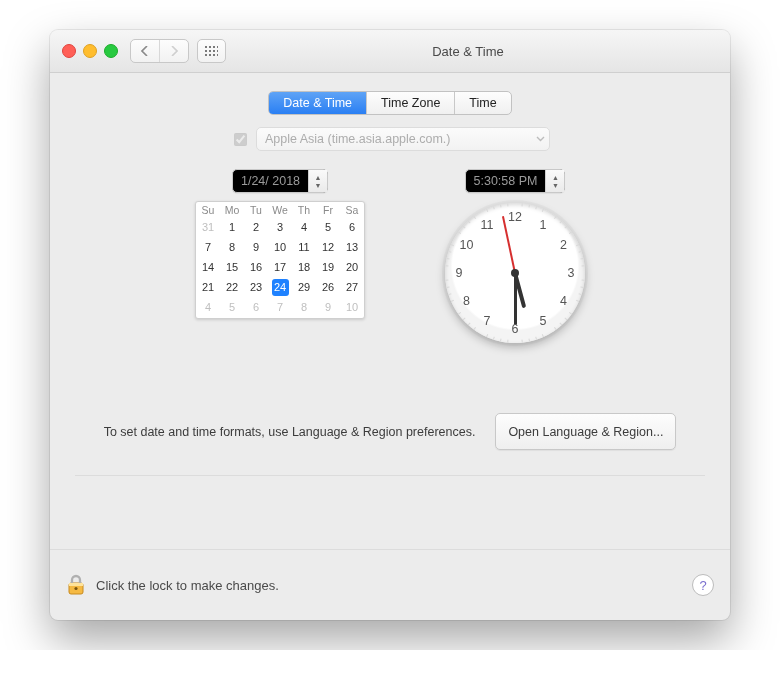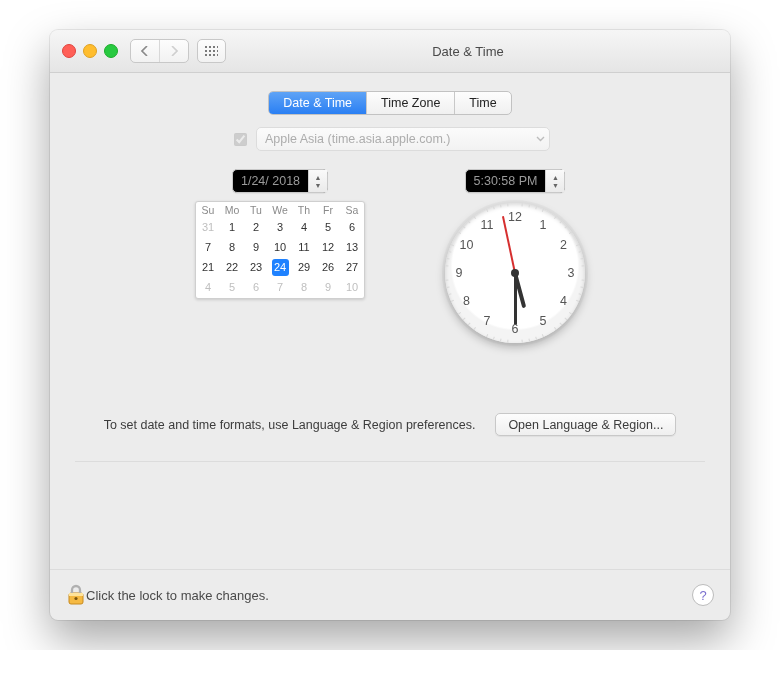--- a/index.html
+++ b/index.html
@@ -107,28 +107,28 @@
   .hand.h{width:4px;height:36px;margin-left:-2px;margin-top:-36px;background:#333;border-radius:3px;}
   .hand.m{width:3px;height:52px;margin-left:-1.5px;margin-top:-52px;background:#333;border-radius:3px;}
   .hand.s{width:1.5px;height:58px;margin-left:-0.75px;margin-top:-58px;background:#d62f2f;}
   .clock .cap{position:absolute;left:50%;top:50%;width:8px;height:8px;margin:-4px;
     background:#333;border-radius:50%;}
   .clock .tick{position:absolute;left:50%;top:50%;width:2px;height:6px;background:#b8b8b8;transform-origin:50% 70px;}
 
   
   .hint{margin:70px 0 0;display:flex;justify-content:center;align-items:center;gap:20px;color:#3c3c3c;font-size:12.5px;padding-bottom:25px;border-bottom:1px solid #dcdcdc;text-align:center;}
   .btn{
-    height:21px;padding:0 12px;border:1px solid #c8c8c8;border-radius:5px;
+    height:21px;padding:7px 12px;border:1px solid #c8c8c8;border-radius:5px;
     background:linear-gradient(#fdfdfd,#efefef);font-size:12.5px;display:flex;align-items:center;
     box-shadow:0 1px 1px rgba(0,0,0,.06);
   }
 
   
   .footer{margin-top:auto;height:48px;border-top:1px solid #dcdcdc;
-    display:flex;align-items:center;padding:1px 16px;color:#4a4a4a;}
+    display:flex;align-items:center;padding:11px 16px;gap:10px;color:#4a4a4a;}
   .help{margin-left:auto;width:20px;height:20px;border-radius:50%;
     border:1px solid #bcbcbc;color:#7a6fcf;display:flex;align-items:center;justify-content:center;font-size:13px;background:#fff;}
   .lock svg{display:block;}
 </style>
 </head>
 <body>
 
 <div class="window">
 
   <div class="titlebar">
@@ -226,20 +226,29 @@
                   <td><span>6</span></td>
                 </tr>
                 <tr>
                   <td><span>7</span></td>
                   <td><span>8</span></td>
                   <td><span>9</span></td>
                   <td><span>10</span></td>
                   <td><span>11</span></td>
                   <td><span>12</span></td>
                   <td><span>13</span></td>
+                </tr>
+                <tr>
+                  <td><span>14</span></td>
+                  <td><span>15</span></td>
+                  <td><span>16</span></td>
+                  <td><span>17</span></td>
+                  <td><span>18</span></td>
+                  <td><span>19</span></td>
+                  <td><span>20</span></td>
                 </tr>
                 <tr>
                   <td><span>21</span></td>
                   <td><span>22</span></td>
                   <td><span>23</span></td>
                   <td class="sel"><span>24</span></td>
                   <td><span>29</span></td>
                   <td><span>26</span></td>
                   <td><span>27</span></td>
                 </tr>

